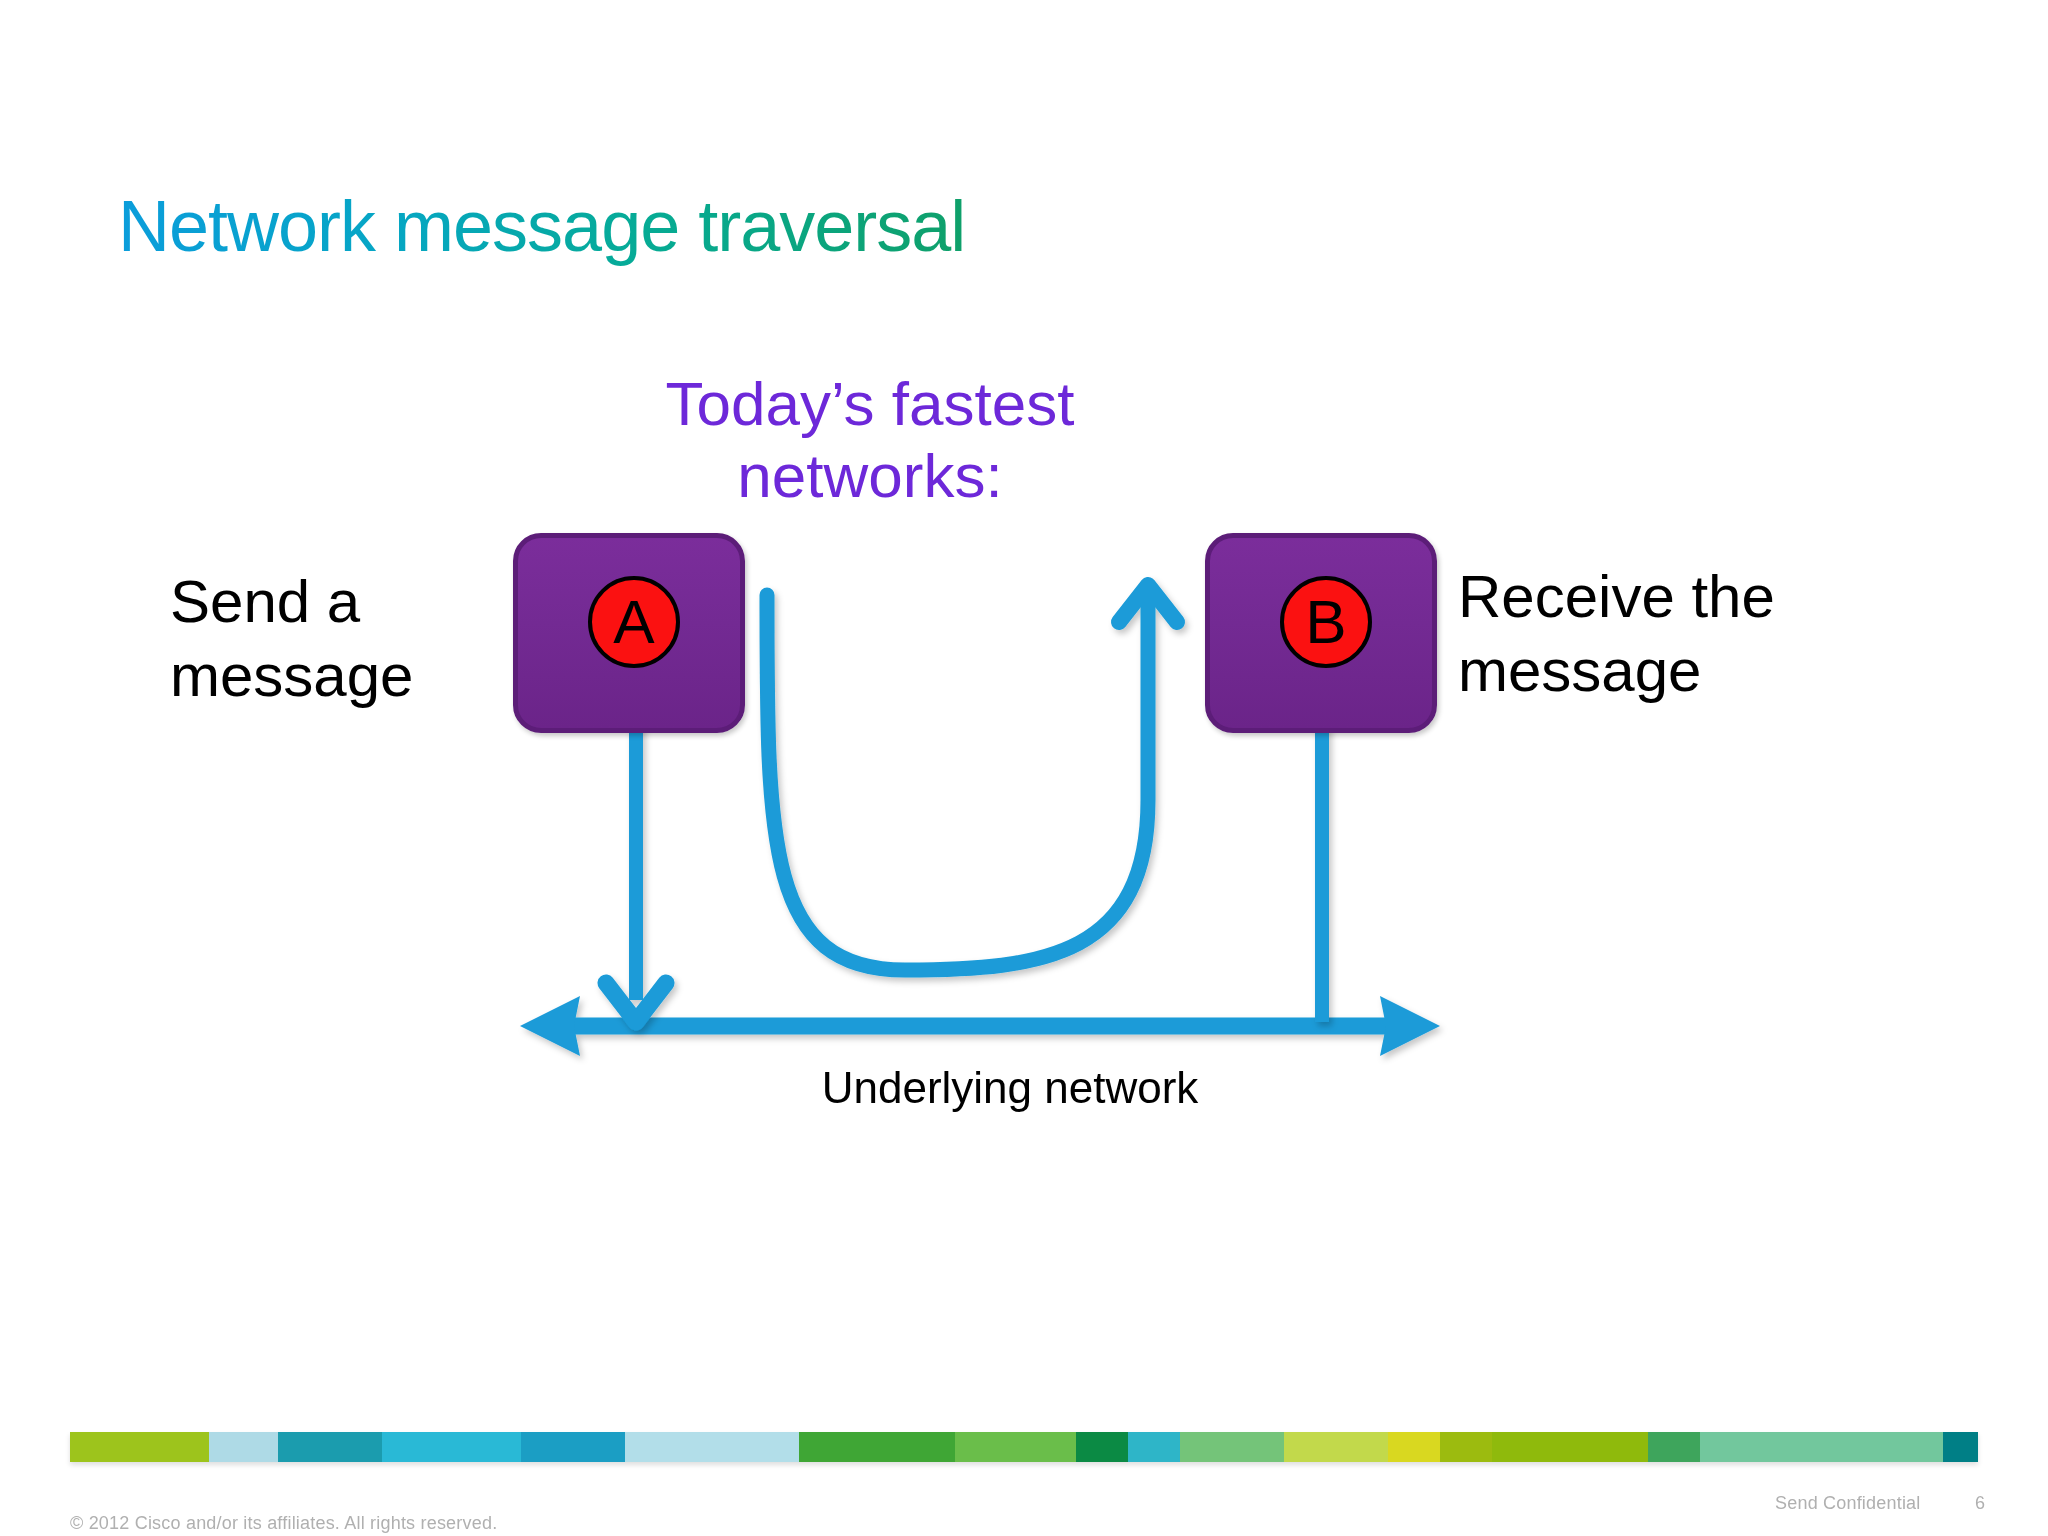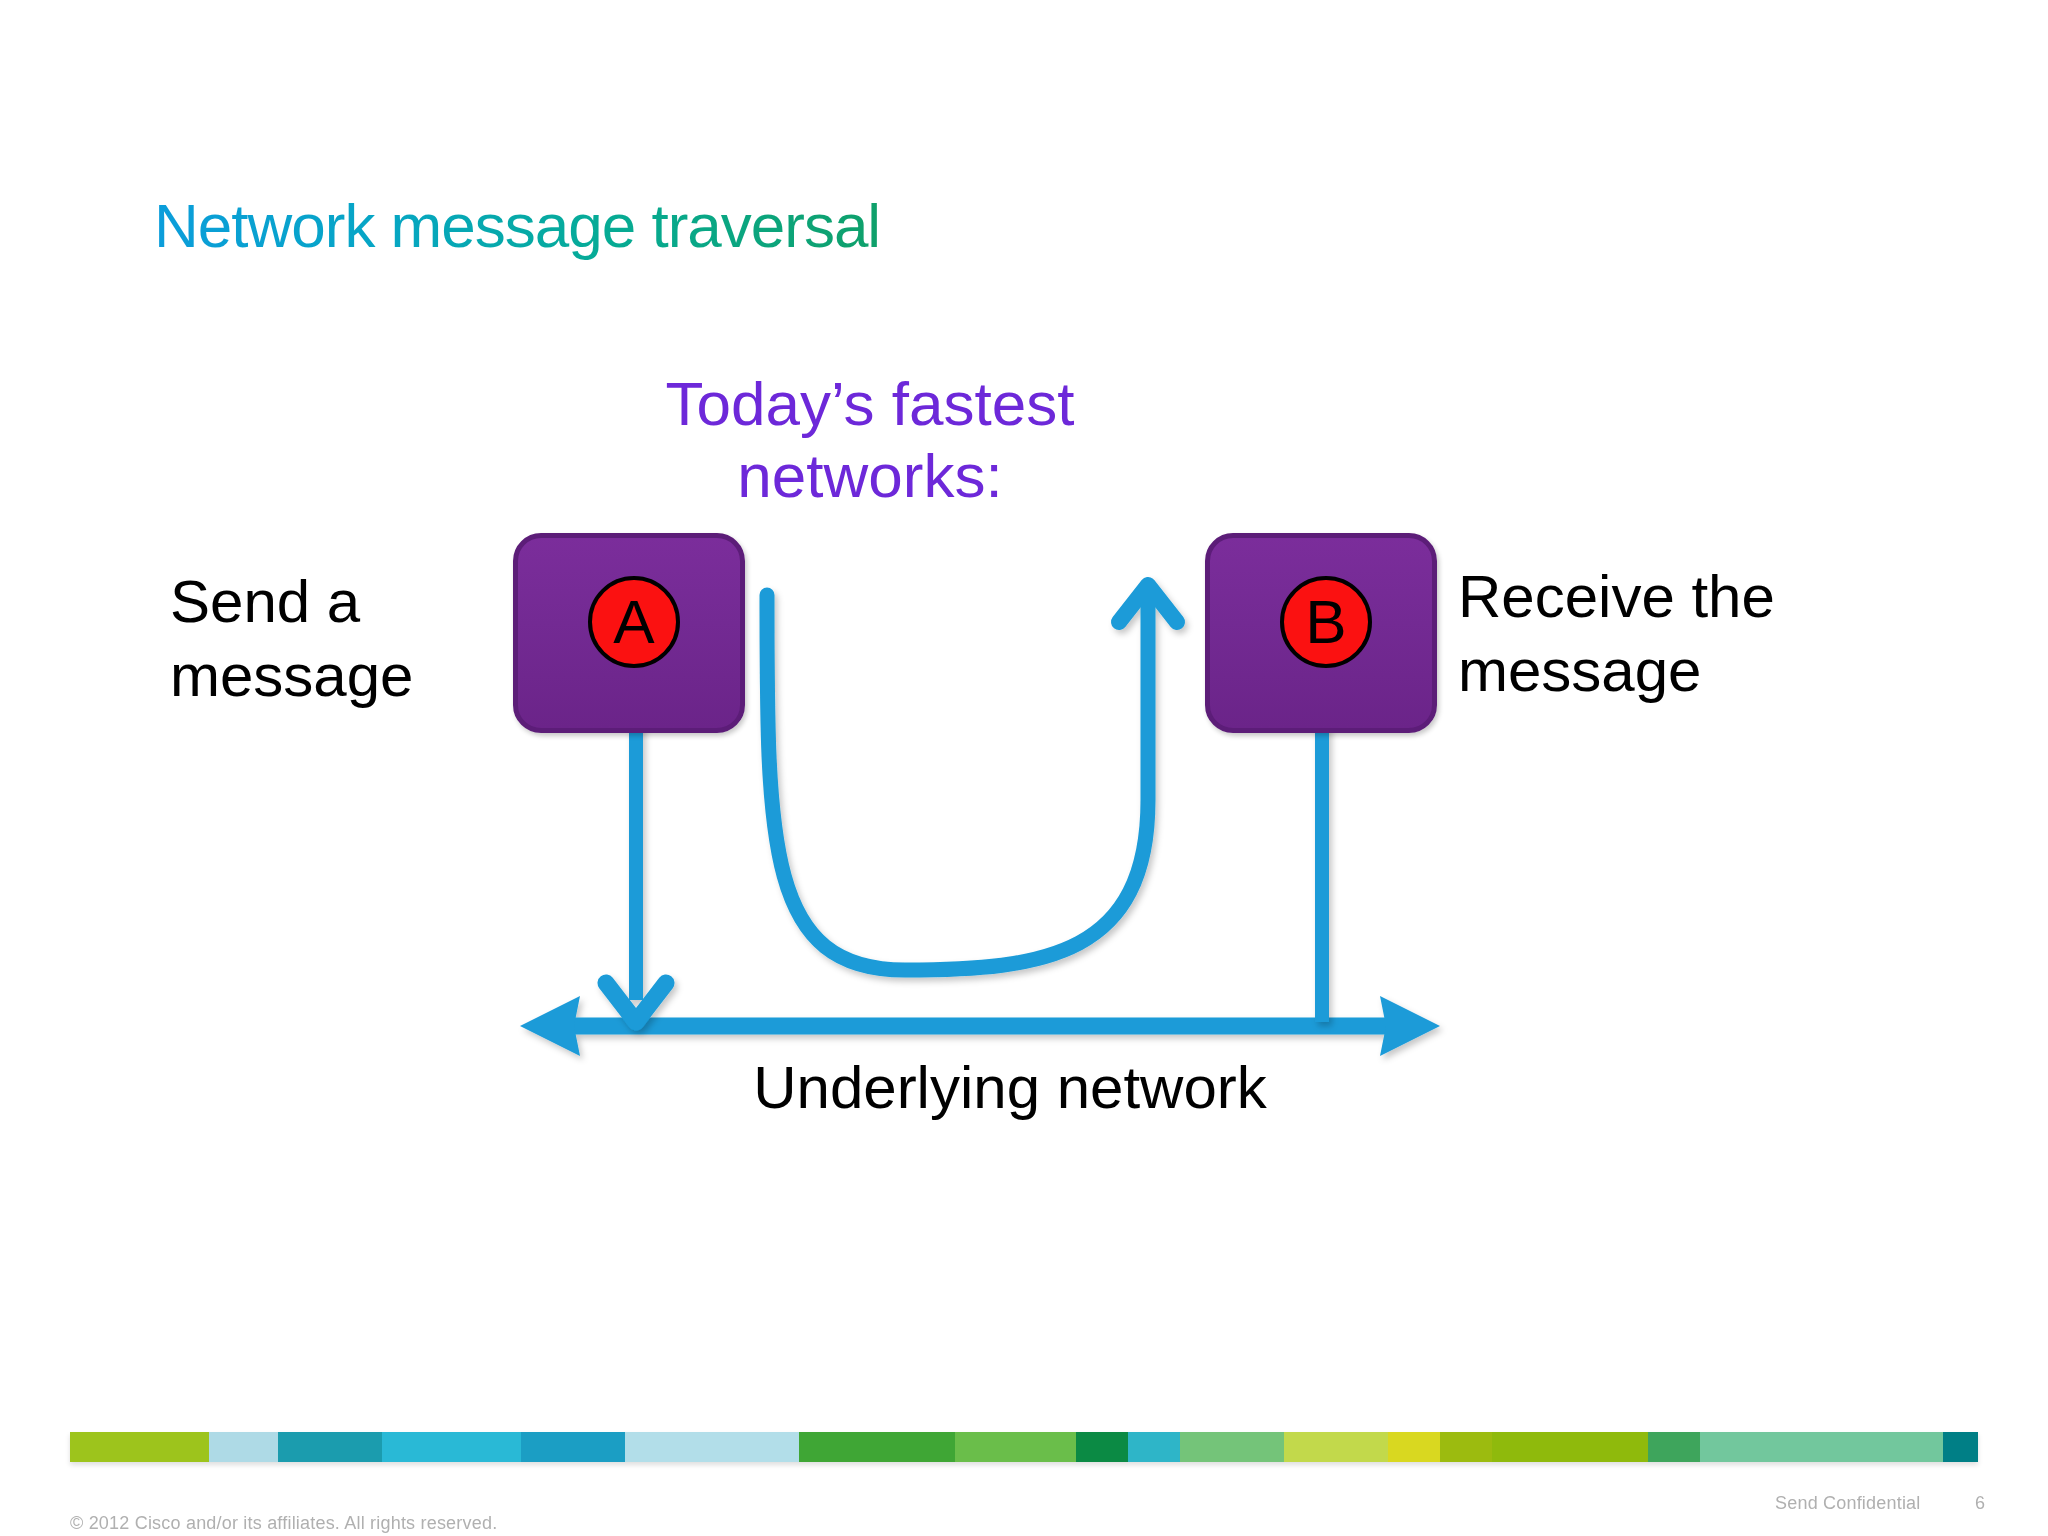--- a/index.html
+++ b/index.html
@@ -21,30 +21,29 @@
     width: 2048px;
     height: 1536px;
     background: #ffffff;
   }
 
   
   #title {
     position: absolute;
     left: 118px;
     top: 176px;
-    font-size: 62px;
+    font-size: 72px;
     line-height: 100px;
     font-weight: 400;
     letter-spacing: -1px;
     white-space: nowrap;
     background: linear-gradient(90deg, #0b9ddb 0%, #06a6c4 30%, #06ab9e 60%, #0fa06a 100%);
     -webkit-background-clip: text;
     background-clip: text;
     color: transparent;
-    margin-left: 36px;
     -webkit-text-fill-color: transparent;
   }
 
   
   #subtitle {
     position: absolute;
     left: 560px;
     top: 368px;
     width: 620px;
     text-align: center;
@@ -108,21 +107,21 @@
   #label-send { left: 170px; top: 565px; width: 330px; }
   #label-receive { left: 1458px; top: 560px; width: 420px; }
 
   #axis-label {
     position: absolute;
     left: 560px;
     top: 1052px;
     width: 900px;
     text-align: center;
     color: #000000;
-    font-size: 60px;
+    font-size: 44px;
     line-height: 72px;
   }
 
   
   #footer-bar {
     position: absolute;
     left: 70px;
     top: 1432px;
     height: 30px;
     width: 1908px;

